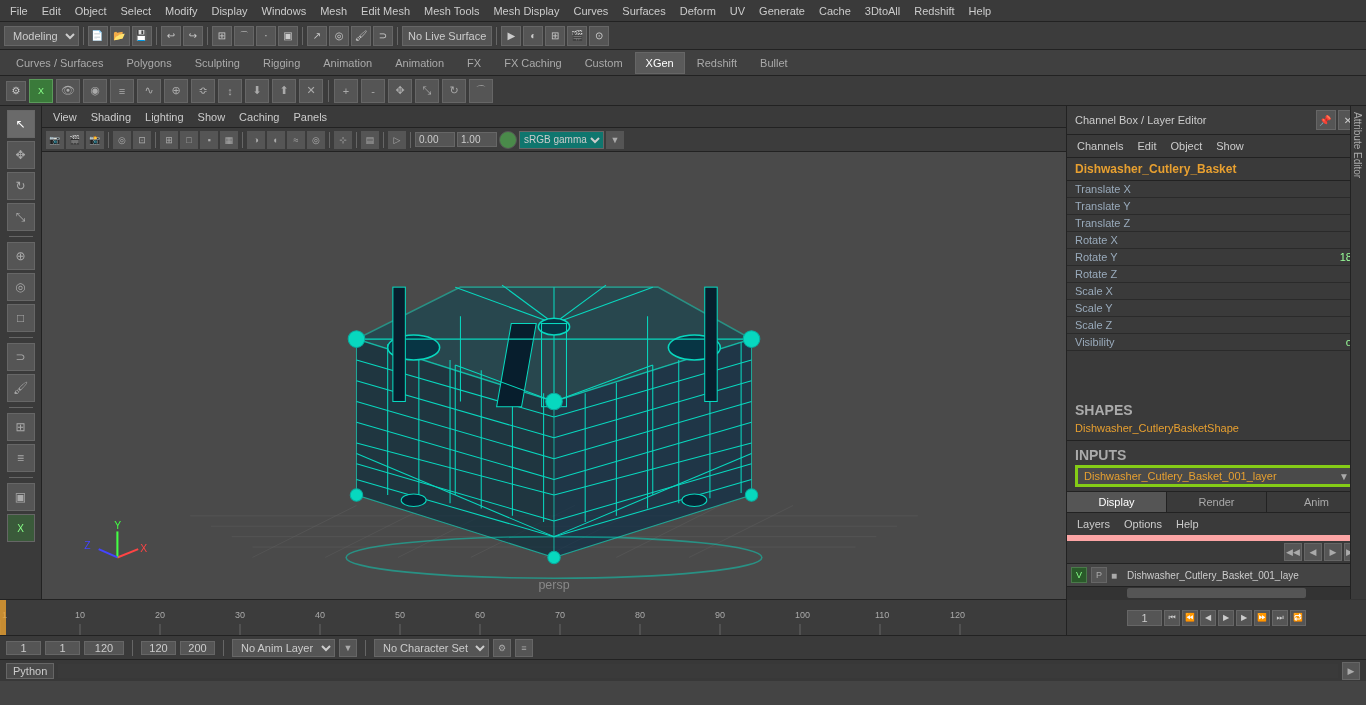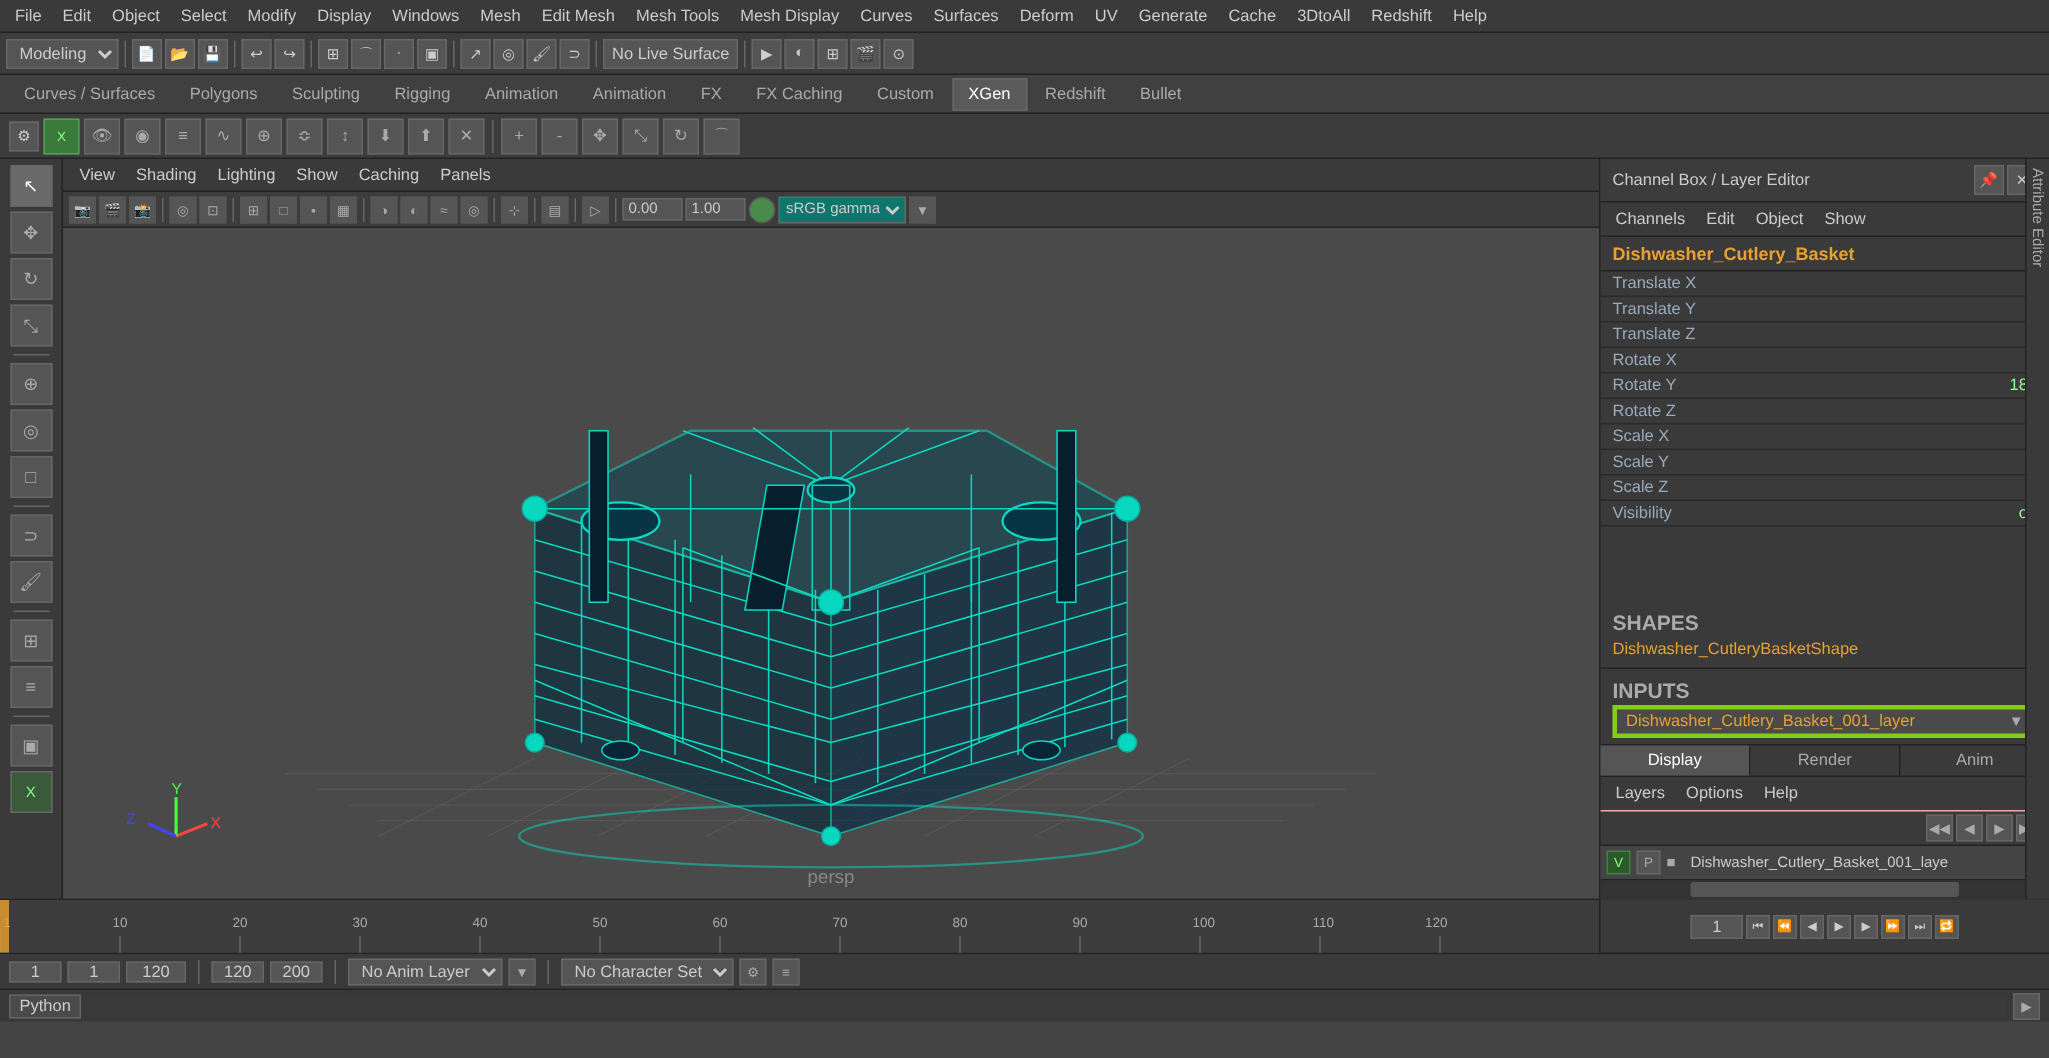--- a/index.html
+++ b/index.html
@@ -60,21 +60,21 @@
     .attr-value { color: #9f9; font-size: 11px; }
     #shapes-section { padding: 4px 8px; border-bottom: 1px solid #222; }
     .section-label { color: #aaa; font-size: 14px; font-weight: bold; padding: 2px 0; }
     .shape-name { color: #e8a030; font-size: 11px; padding: 2px 0; }
     #inputs-section { padding: 4px 8px; border-bottom: 1px solid #222; }
     #inputs-dropdown { display: flex; align-items: flex-end; justify-content: space-between; background: #4a4a4a; border: 3px solid #84cc16; padding: 2px 6px; cursor: pointer; }
     #display-tabs { display: flex; border-bottom: 1px solid #222; }
     .disp-tab { flex: 1; text-align: center; padding: 4px; cursor: pointer; font-size: 11px; color: #aaa; border-right: 1px solid #222; }
     .disp-tab:last-child { border-right: none; }
     .disp-tab.active { background: #555; color: #fff; }
-    #layer-menu { display: flex; gap: 2px; padding: 3px 4px; border-bottom: 1px solid #fca5a5; }
+    #layer-menu { display: flex; gap: 2px; padding: 3px 4px; border-bottom: 6px solid #fca5a5; }
     .ly-menu { padding: 2px 6px; color: #ccc; cursor: pointer; font-size: 11px; }
     #layer-toolbar { display: flex; align-items: center; padding: 2px 4px; border-bottom: 1px solid #222; gap: 2px; justify-content: flex-end; }
     .ly-btn { width: 18px; height: 18px; background: #555; border: 1px solid #666; display: flex; align-items: center; justify-content: center; cursor: pointer; font-size: 9px; color: #aaa; }
     #layer-row { display: flex; align-items: center; padding: 3px 4px; gap: 4px; background: #444; border-bottom: 1px solid #222; }
     .ly-v { width: 16px; height: 16px; background: #2a5a2a; border: 1px solid #4a7a4a; display: flex; align-items: center; justify-content: center; font-size: 9px; color: #8f8; cursor: pointer; }
     .ly-p { width: 16px; height: 16px; background: #555; border: 1px solid #666; display: flex; align-items: center; justify-content: center; font-size: 9px; color: #aaa; cursor: pointer; }
     .ly-name { flex: 1; color: #ccc; font-size: 10px; overflow: hidden; text-overflow: ellipsis; white-space: nowrap; }
     #scrollbar-area { height: 12px; background: #333; border-bottom: 1px solid #222; position: relative; }
     .scrollbar-track { width: 100%; height: 12px; background: #333; }
     .scrollbar-thumb { width: 60%; height: 10px; background: #555; margin: 1px auto; border-radius: 2px; }

